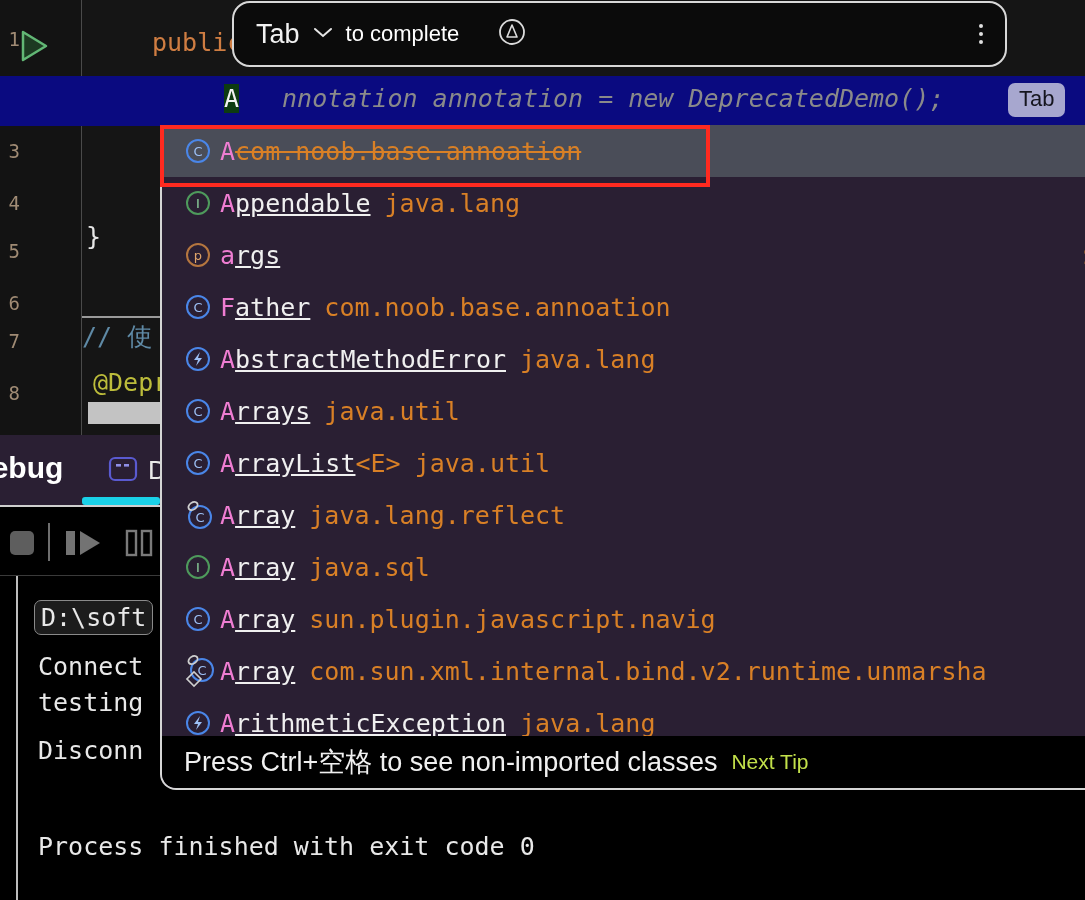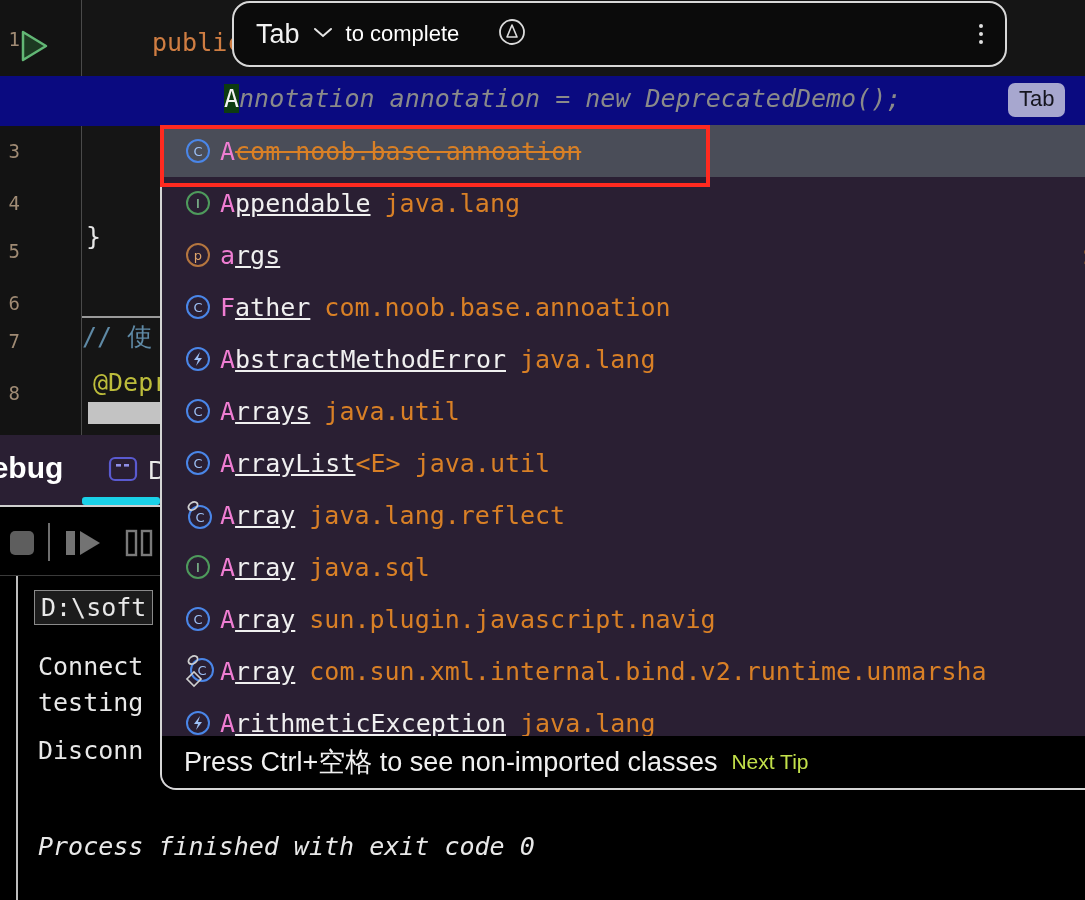--- a/index.html
+++ b/index.html
@@ -30,21 +30,21 @@
     position: absolute; left: 82px; top: 0; width: 70px; height: 435px;
     background: #151515;
   }
   .code-area { position: absolute; left: 152px; top: 0; right: 0; height: 435px; }
   .code-line { position: absolute; left: 0; font-size: 25px; white-space: pre;
     font-family: "DejaVu Sans Mono", monospace; }
   .kw { color: #cf7d42; }
   .brace { color: #e6e6e6; }
   .comment { color: #5f8aa6; }
   .annot { color: #bdbd3b; margin-left: 11px; }
-  .ghost { color: #8a8a8a; font-style: italic; }
+  .ghost { color: #8a8a8a; font-style: italic; margin-left: 43px; }
   .typed-char { color: #f2f2f2; background: #0d3b10; }
 
   .current-line {
     position: absolute; left: 0; top: 76px; width: 1085px; height: 50px;
     background: #0a0a80;
   }
   .cl-text { position: absolute; left: 224px; top: 84px; font-size: 25px; white-space: pre; }
   .tab-badge {
     position: absolute; left: 1008px; top: 83px;
     background: #a7a7cf; color: #15151f; border-radius: 7px;
@@ -391,21 +391,21 @@
       <div class="tb-btn" style="left:120px;">
         <svg width="42" height="40" viewBox="0 0 42 40">
           <rect x="7" y="8" width="9" height="24" stroke="#7a7a7a" stroke-width="2.4" fill="none"></rect>
           <rect x="22" y="8" width="9" height="24" stroke="#7a7a7a" stroke-width="2.4" fill="none"></rect>
         </svg>
       </div>
     </div>
 
     <div class="console">
       <div class="console-rail"></div>
-      <div class="con-line first" style="top:14px;">D:\soft</div>
+      <div class="con-line first" style="top:24px;border-radius:7px;">D:\soft</div>
       <div class="con-line" style="top:76px;">Connect</div>
       <div class="con-line" style="top:112px;">testing</div>
       <div class="con-line" style="top:160px;">Disconn</div>
-      <div class="con-line" style="top:256px;font-style:italic;">Process finished with exit code 0</div>
+      <div class="con-line" style="top:256px;">Process finished with exit code 0</div>
     </div>
   </div>
 
 </div>
 
 </body></html>

